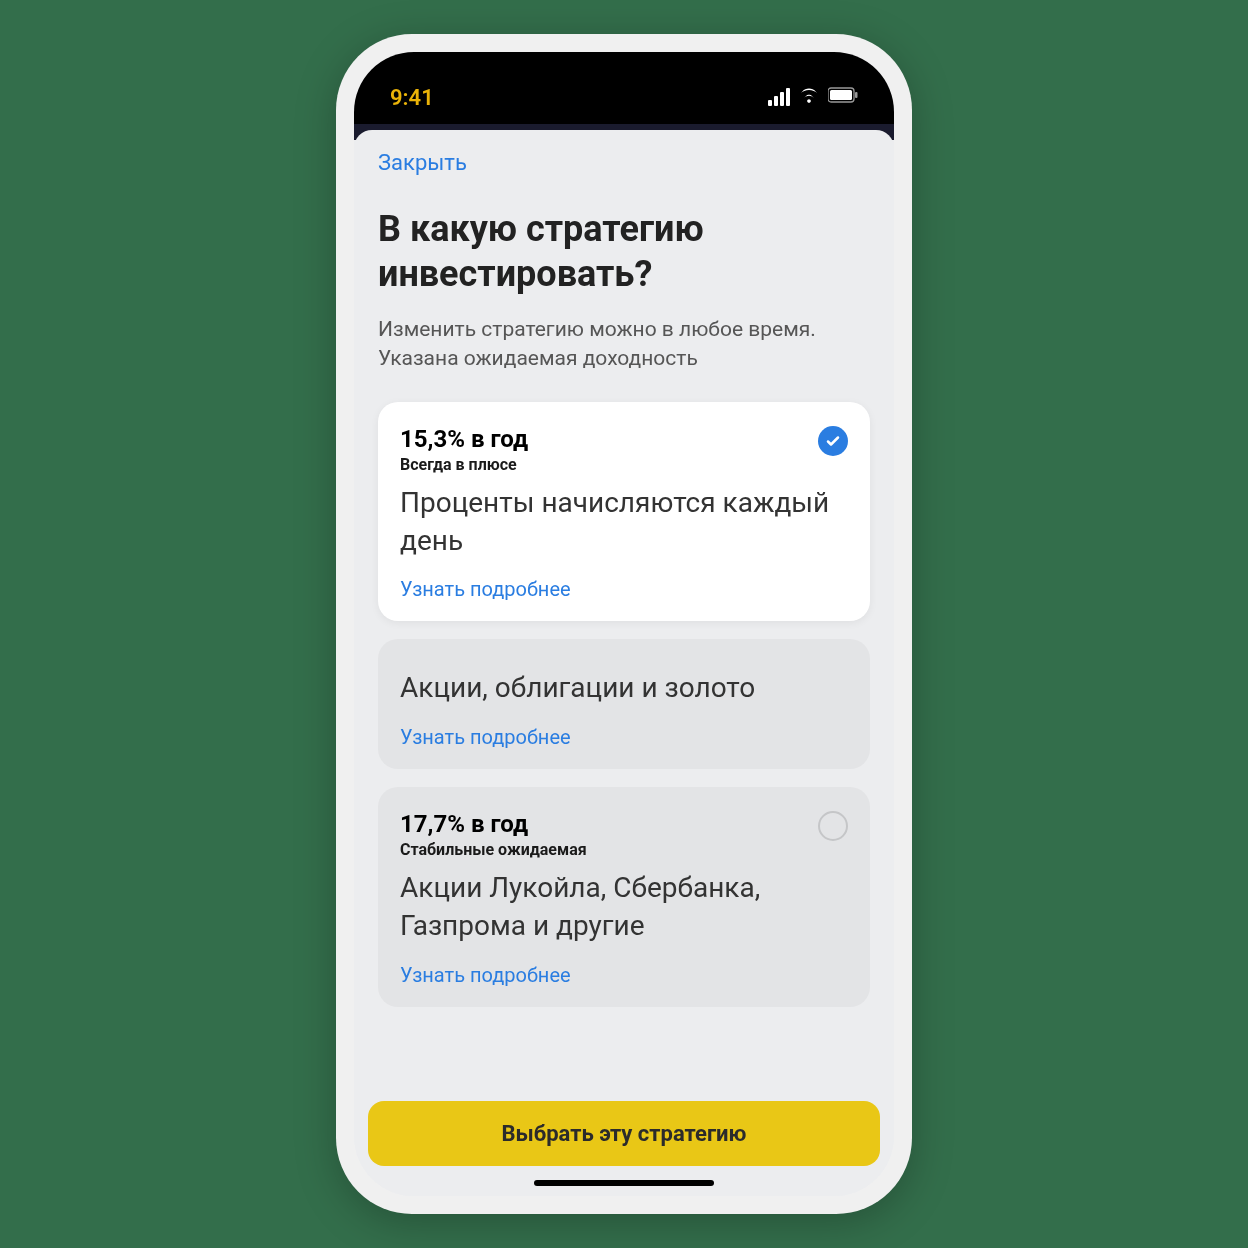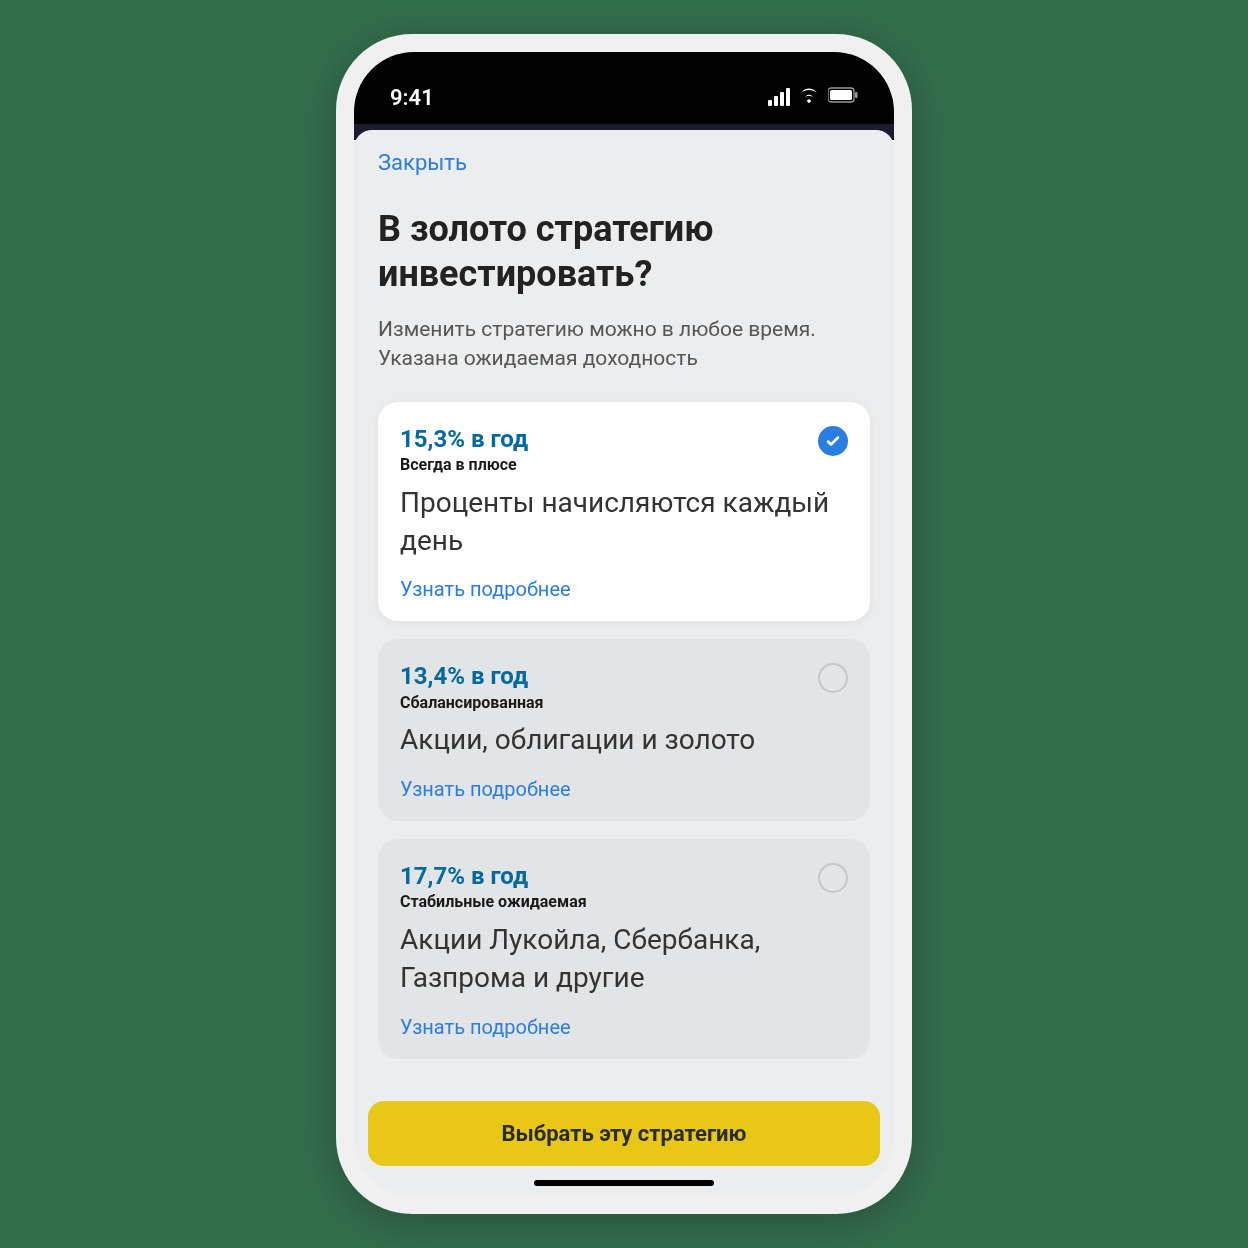--- a/index.html
+++ b/index.html
@@ -35,21 +35,21 @@
       background: #000;
       height: 72px;
       display: flex;
       align-items: center;
       justify-content: space-between;
       padding: 0 36px;
       padding-top: 18px;
       position: relative;
     }
     .status-time {
-      color: #ffffff;
+      color: #eab308;
       font-size: 22px;
       font-weight: 600;
     }
     .notch {
       position: absolute;
       left: 50%;
       transform: translateX(-50%);
       top: 0;
       width: 200px;
       height: 42px;
@@ -120,21 +120,21 @@
     }
     .card-head {
       display: flex;
       justify-content: space-between;
       align-items: flex-start;
     }
     .card-title-block { flex: 1; }
     .card-rate {
       font-size: 24px;
       font-weight: 700;
-      color: #0369a1;
+      color: #000000;
       line-height: 1.3;
     }
     .card-name {
       font-size: 16px;
       font-weight: 700;
       color: #1a1a1a;
       line-height: 1.3;
     }
     .card-desc {
       font-size: 28px;
@@ -218,47 +218,40 @@
               <rect x="0" y="0" width="26" height="14" rx="3" fill="none" stroke="#fff" stroke-width="1.3" opacity="0.6"></rect>
               <rect x="2" y="2" width="22" height="10" rx="1.5" fill="#fff"></rect>
               <rect x="27" y="4" width="2.5" height="6" rx="1" fill="#fff" opacity="0.6"></rect>
             </svg>
         </span>
       </div>
     </div>
     <div class="dark-strip"></div>
     <div class="content">
       <span class="close-link">Закрыть</span>
-      <h1 class="title">В золото стратегию инвестировать?</h1>
+      <h1 class="title">В какую стратегию инвестировать?</h1>
       <p class="subtitle">Изменить стратегию можно в любое время. Указана ожидаемая доходность</p>
 
       <div class="card selected">
         <div class="card-head">
           <div class="card-title-block">
             <div class="card-rate">15,3% в год</div>
             <div class="card-name">Всегда в плюсе</div>
           </div>
           <div class="radio-check checked">
             <svg viewBox="0 0 16 16">
                 <path fill="none" stroke="#fff" stroke-width="2.5" stroke-linecap="round" stroke-linejoin="round" d="M3 8.5l3 3 7-7"></path>
               </svg>
           </div>
         </div>
         <div class="card-desc">Проценты начисляются каждый день</div>
         <span class="card-link">Узнать подробнее</span>
       </div>
 
       <div class="card unselected">
-        <div class="card-head">
-          <div class="card-title-block">
-            <div class="card-rate">13,4% в год</div>
-            <div class="card-name">Сбалансированная</div>
-          </div>
-          <div class="radio-check empty"></div>
-        </div>
         <div class="card-desc">Акции, облигации и золото</div>
         <span class="card-link">Узнать подробнее</span>
       </div>
 
       <div class="card unselected">
         <div class="card-head">
           <div class="card-title-block">
             <div class="card-rate">17,7% в год</div>
             <div class="card-name">Стабильные ожидаемая</div>
           </div>

